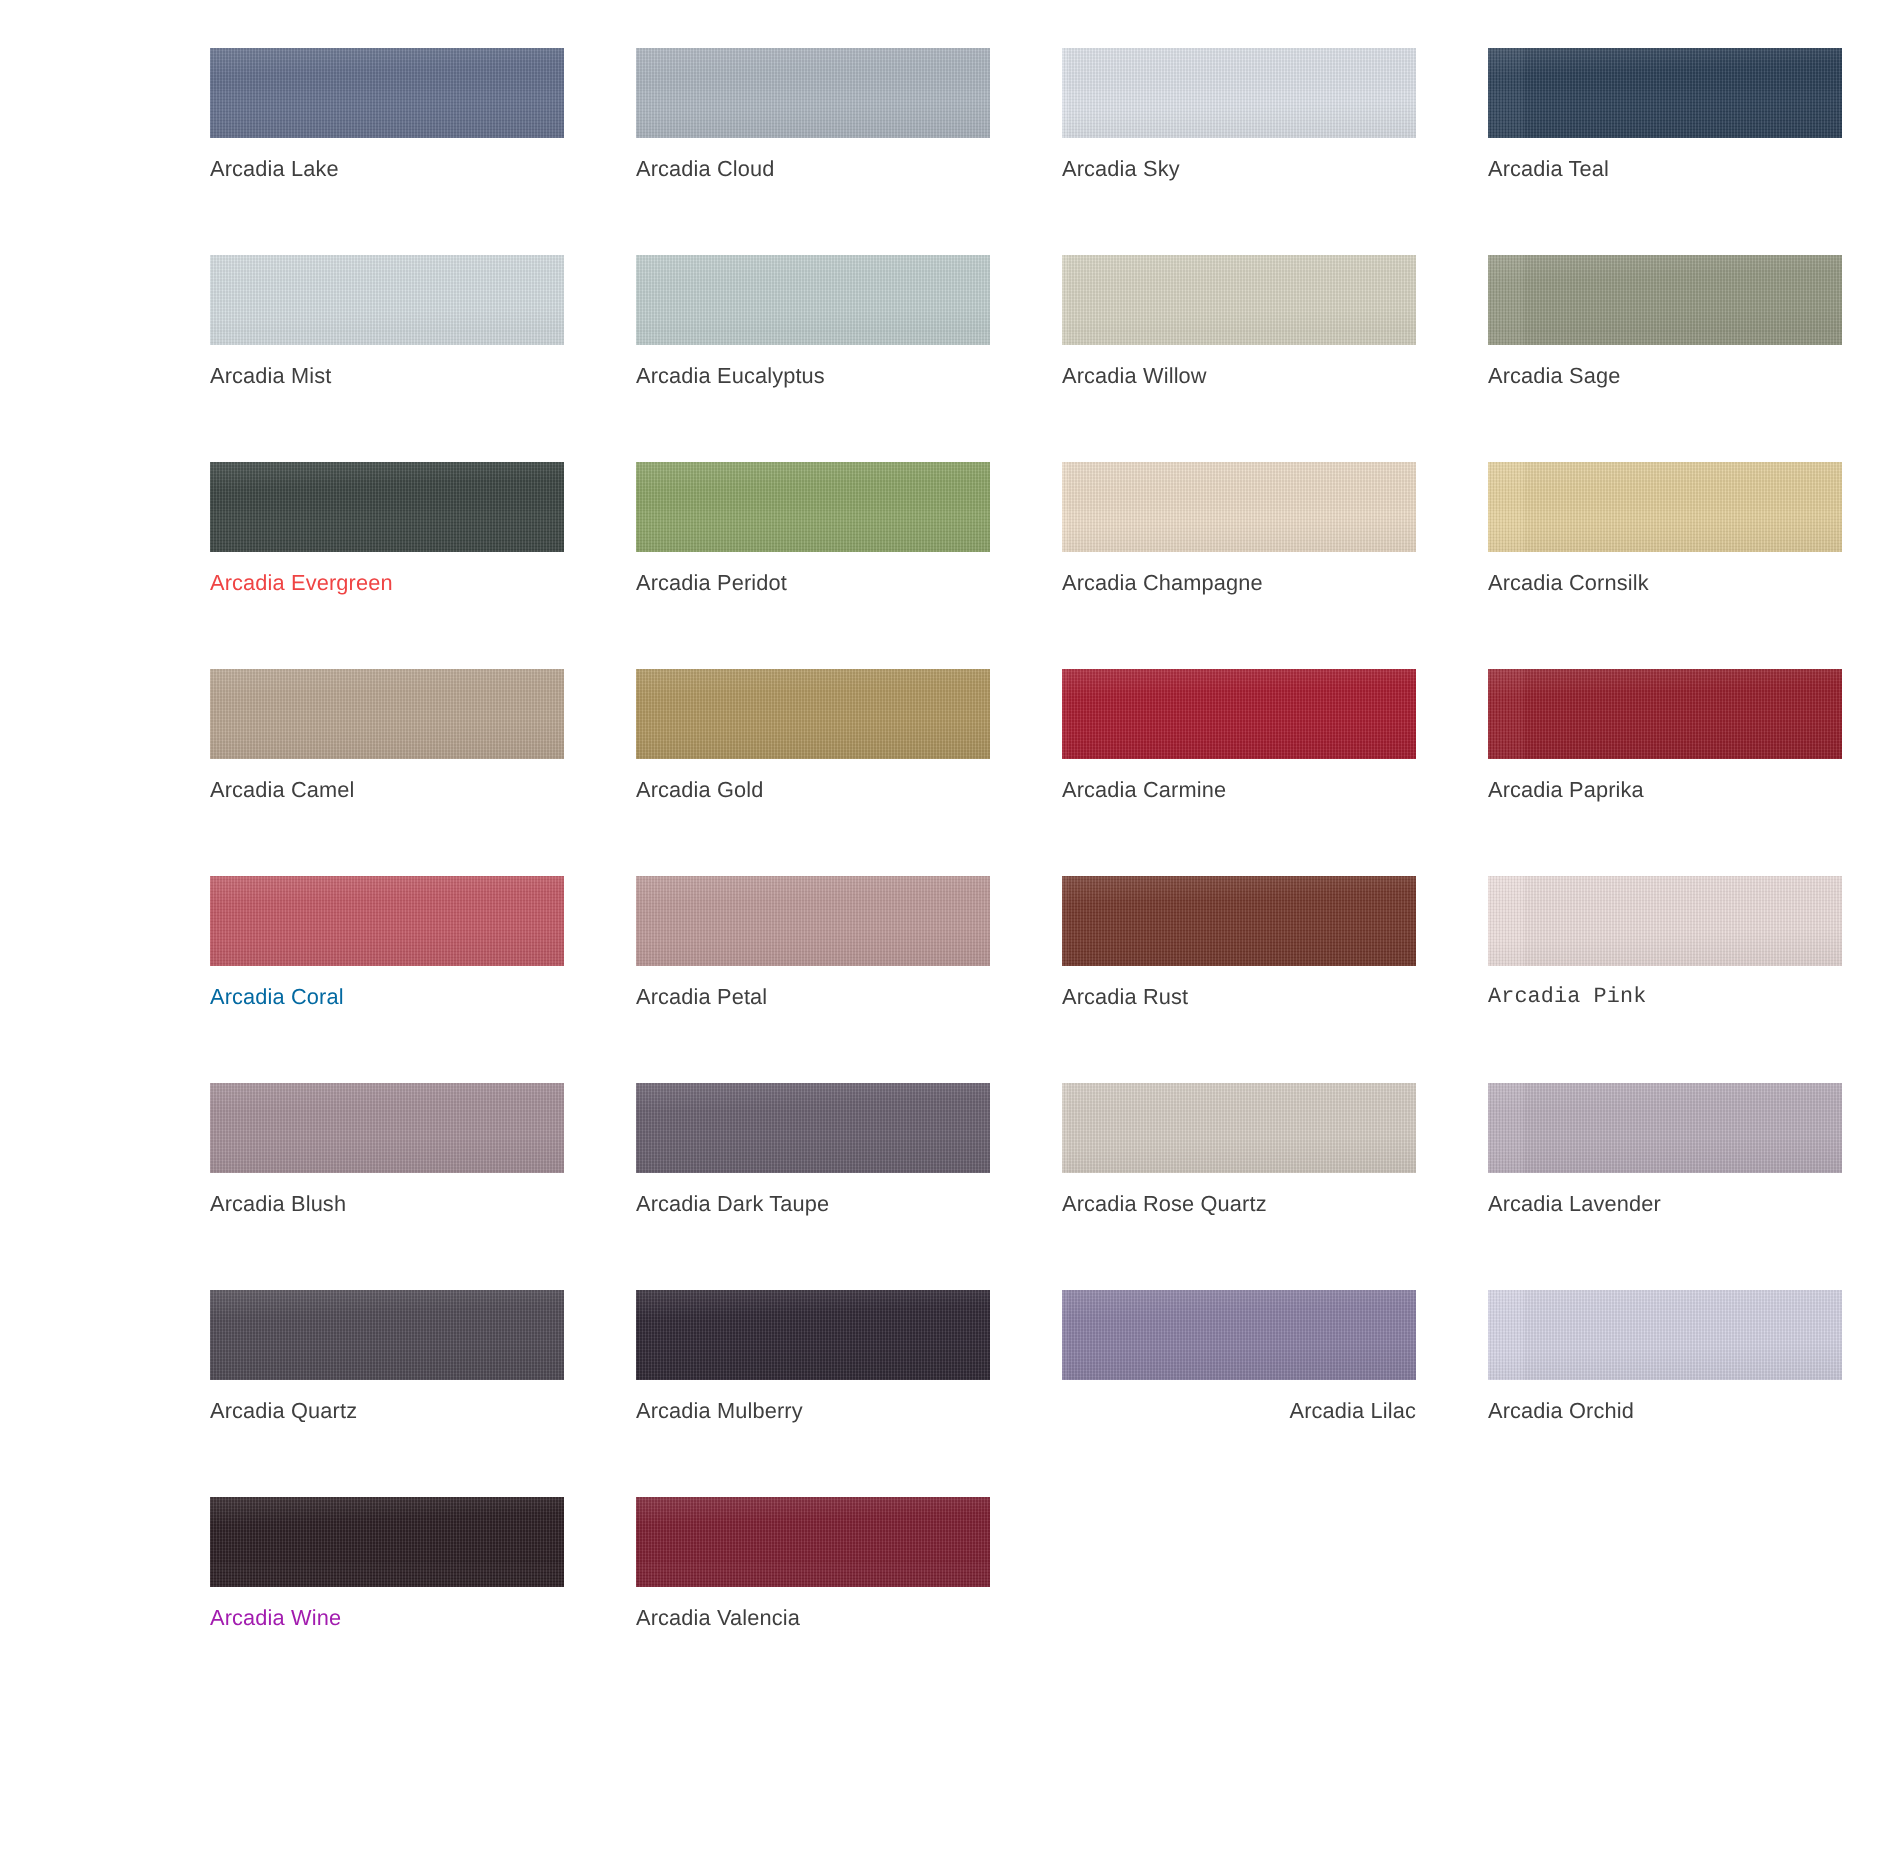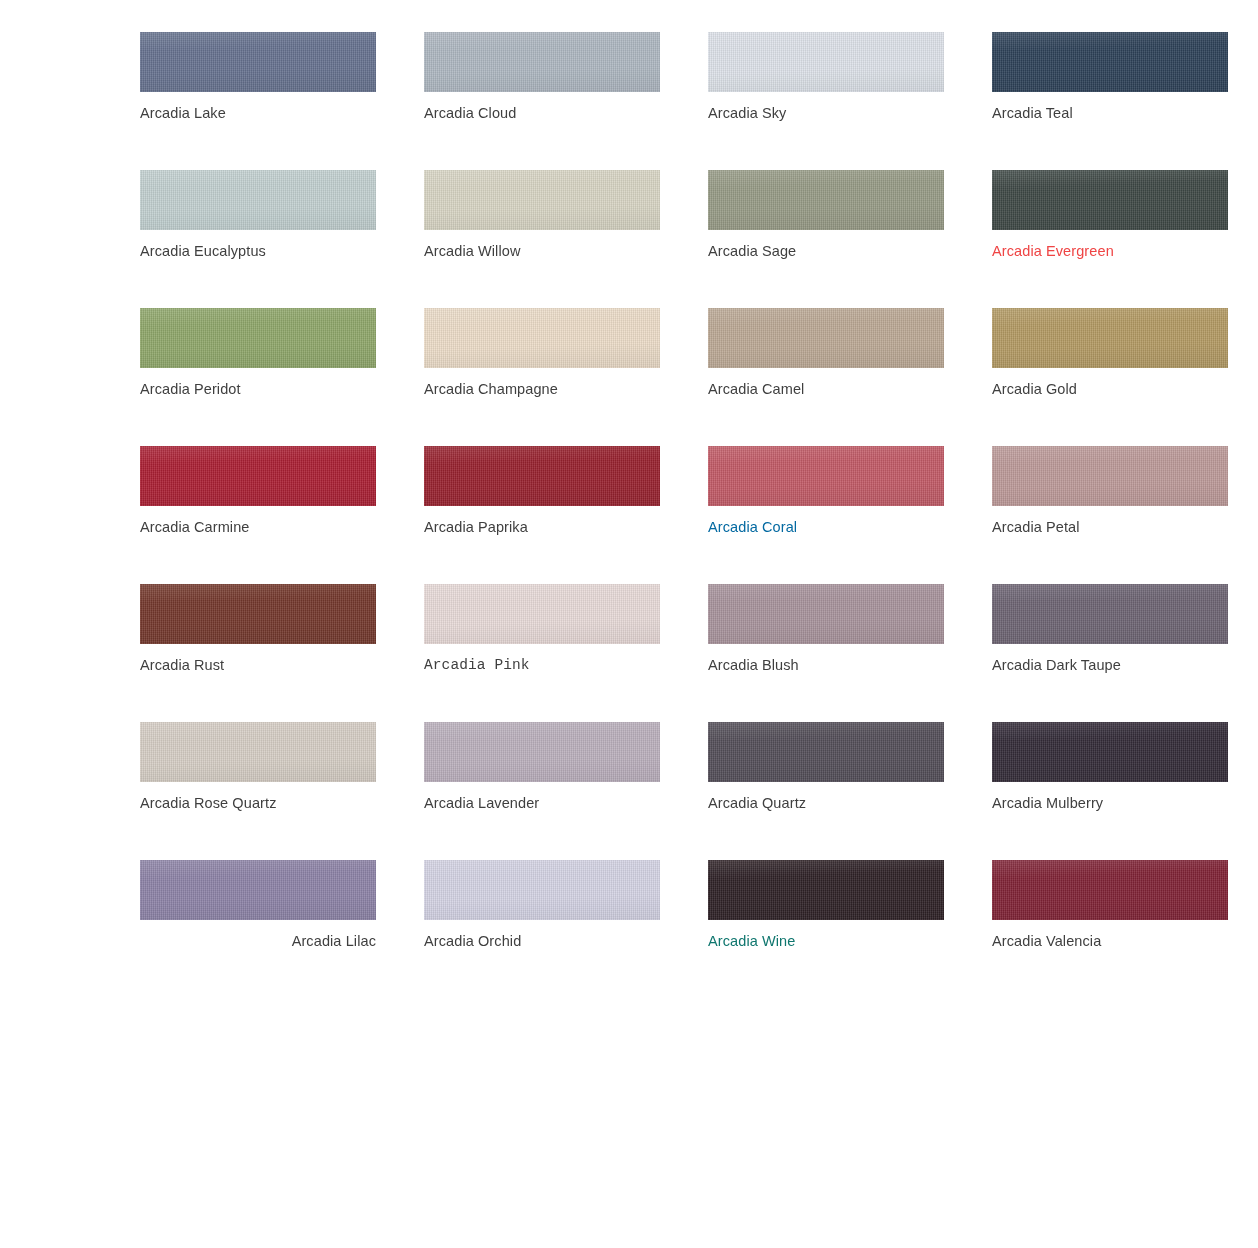--- a/index.html
+++ b/index.html
@@ -93,20 +93,26 @@
       </div>
       <div class="swatch-label" style="color: rgb(63, 63, 63);">Arcadia Sky</div>
     </div>
     <div class="swatch-cell">
       <div class="swatch-chip" style="background-color: rgb(45, 65, 88);">
         <div class="weave"></div>
       </div>
       <div class="swatch-label" style="color: rgb(63, 63, 63);">Arcadia Teal</div>
     </div>
     <div class="swatch-cell">
+      <div class="swatch-chip" style="background-color: rgb(213, 222, 226);">
+        <div class="weave"></div>
+      </div>
+      <div class="swatch-label" style="color: rgb(63, 63, 63);">Arcadia Mist</div>
+    </div>
+    <div class="swatch-cell">
       <div class="swatch-chip" style="background-color: rgb(194, 208, 208);">
         <div class="weave"></div>
       </div>
       <div class="swatch-label" style="color: rgb(63, 63, 63);">Arcadia Eucalyptus</div>
     </div>
     <div class="swatch-cell">
       <div class="swatch-chip" style="background-color: rgb(216, 213, 196);">
         <div class="weave"></div>
       </div>
       <div class="swatch-label" style="color: rgb(63, 63, 63);">Arcadia Willow</div>
@@ -129,20 +135,26 @@
       </div>
       <div class="swatch-label" style="color: rgb(63, 63, 63);">Arcadia Peridot</div>
     </div>
     <div class="swatch-cell">
       <div class="swatch-chip" style="background-color: rgb(236, 220, 200);">
         <div class="weave"></div>
       </div>
       <div class="swatch-label" style="color: rgb(63, 63, 63);">Arcadia Champagne</div>
     </div>
     <div class="swatch-cell">
+      <div class="swatch-chip" style="background-color: rgb(227, 207, 156);">
+        <div class="weave"></div>
+      </div>
+      <div class="swatch-label" style="color: rgb(63, 63, 63);">Arcadia Cornsilk</div>
+    </div>
+    <div class="swatch-cell">
       <div class="swatch-chip" style="background-color: rgb(188, 169, 149);">
         <div class="weave"></div>
       </div>
       <div class="swatch-label" style="color: rgb(63, 63, 63);">Arcadia Camel</div>
     </div>
     <div class="swatch-cell">
       <div class="swatch-chip" style="background-color: rgb(179, 154, 99);">
         <div class="weave"></div>
       </div>
       <div class="swatch-label" style="color: rgb(63, 63, 63);">Arcadia Gold</div>
@@ -228,21 +240,21 @@
     <div class="swatch-cell">
       <div class="swatch-chip" style="background-color: rgb(212, 211, 228);">
         <div class="weave"></div>
       </div>
       <div class="swatch-label" style="color: rgb(63, 63, 63);">Arcadia Orchid</div>
     </div>
     <div class="swatch-cell">
       <div class="swatch-chip" style="background-color: rgb(46, 33, 38);">
         <div class="weave"></div>
       </div>
-      <div class="swatch-label" style="color: #0f766e;">Arcadia Wine</div>
+      <div class="swatch-label" style="color: #a21caf;">Arcadia Wine</div>
     </div>
     <div class="swatch-cell">
       <div class="swatch-chip" style="background-color: rgb(128, 34, 53);">
         <div class="weave"></div>
       </div>
       <div class="swatch-label" style="color: rgb(63, 63, 63);">Arcadia Valencia</div>
     </div>
   </main>
 
 </body></html>

